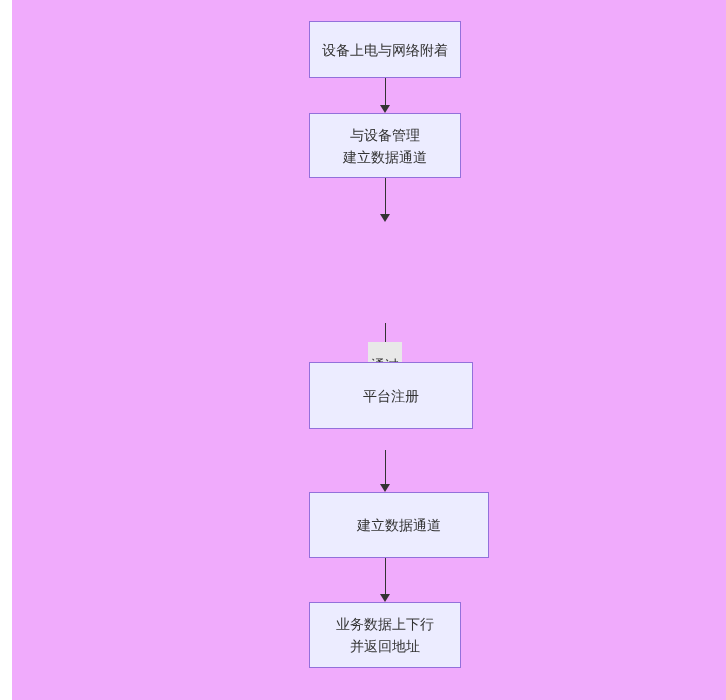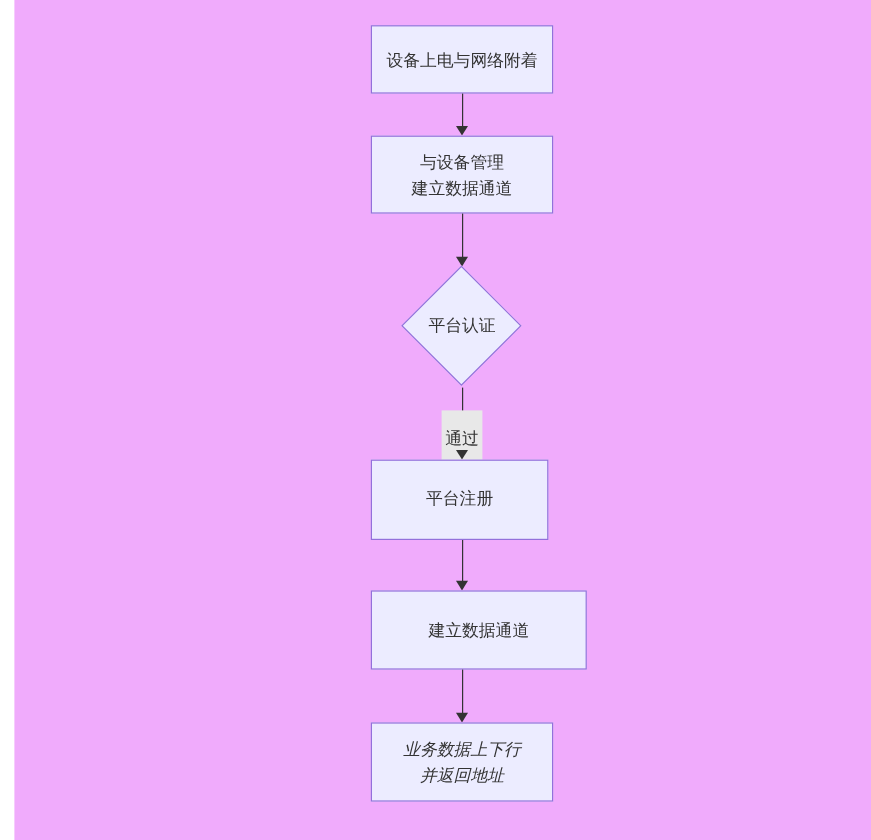--- a/index.html
+++ b/index.html
@@ -99,41 +99,37 @@
   <div class="arrowhead" style="left:368px; top:105px;"></div>
 
   <div class="node" style="left:297px; top:113px; width:152px; height:65px;">
     <span>与设备管理</span>
     <span>建立数据通道</span>
   </div>
 
   <div class="edge-line" style="left:373px; top:178px; height:37px;"></div>
   <div class="arrowhead" style="left:368px; top:214px;"></div>
 
-  <div class="diamond-wrap" style="left:322px; top:221px;">
-    <div class="diamond-shape"></div>
-    <div class="diamond-label">平台认证</div>
-  </div>
 
   <div class="edge-line" style="left:373px; top:323px; height:53px;"></div>
   <div class="edge-label" style="left:373px; top:342px;">通过</div>
   <div class="arrowhead" style="left:368px; top:375px;"></div>
 
-  <div class="node" style="left:297px; top:383px; width:148px; height:67px;font-family:Liberation Mono, monospace;">
+  <div class="node" style="left:297px; top:362px; width:164px; height:67px;">
     <span>平台注册</span>
   </div>
 
   <div class="edge-line" style="left:373px; top:450px; height:35px;"></div>
   <div class="arrowhead" style="left:368px; top:484px;"></div>
 
   <div class="node" style="left:297px; top:492px; width:180px; height:66px;">
     <span>建立数据通道</span>
   </div>
 
   <div class="edge-line" style="left:373px; top:558px; height:37px;"></div>
   <div class="arrowhead" style="left:368px; top:594px;"></div>
 
-  <div class="node" style="left:297px; top:602px; width:152px; height:66px;font-style:italic;">
+  <div class="node" style="left:297px; top:602px; width:152px; height:66px;">
     <span>业务数据上下行</span>
     <span>并返回地址</span>
   </div>
 
 </div>
 
 </body></html>

